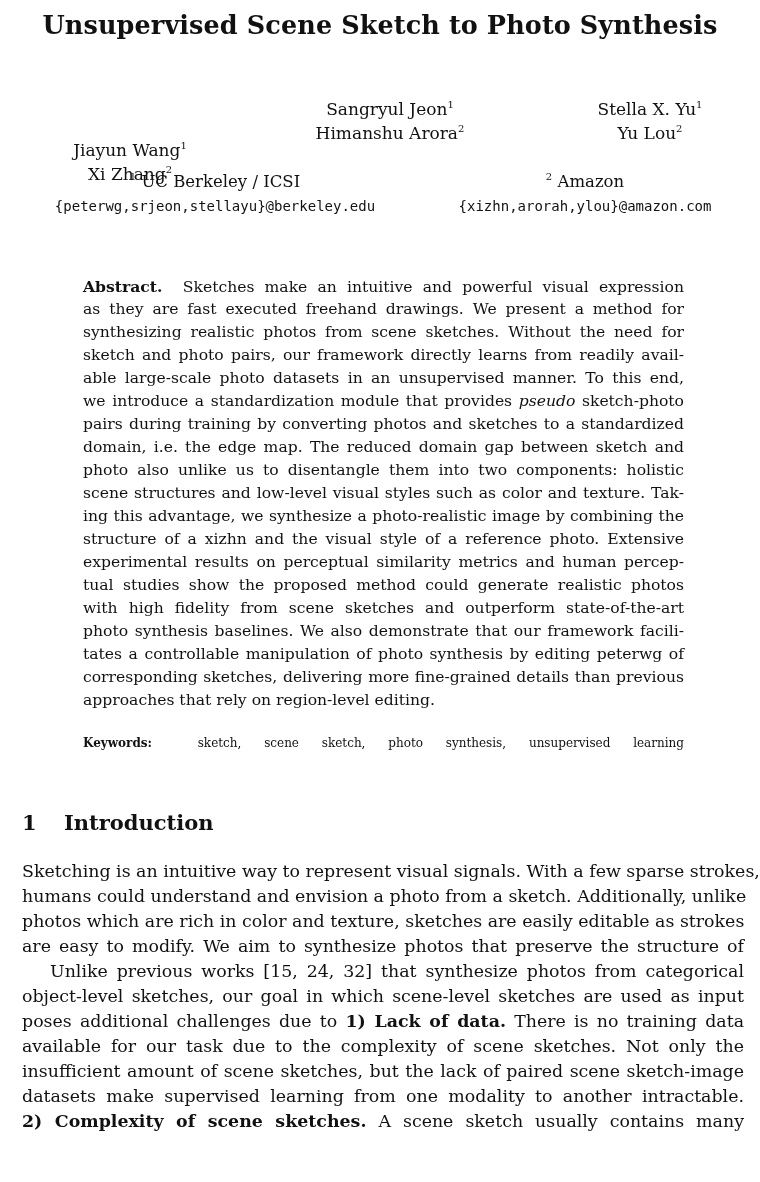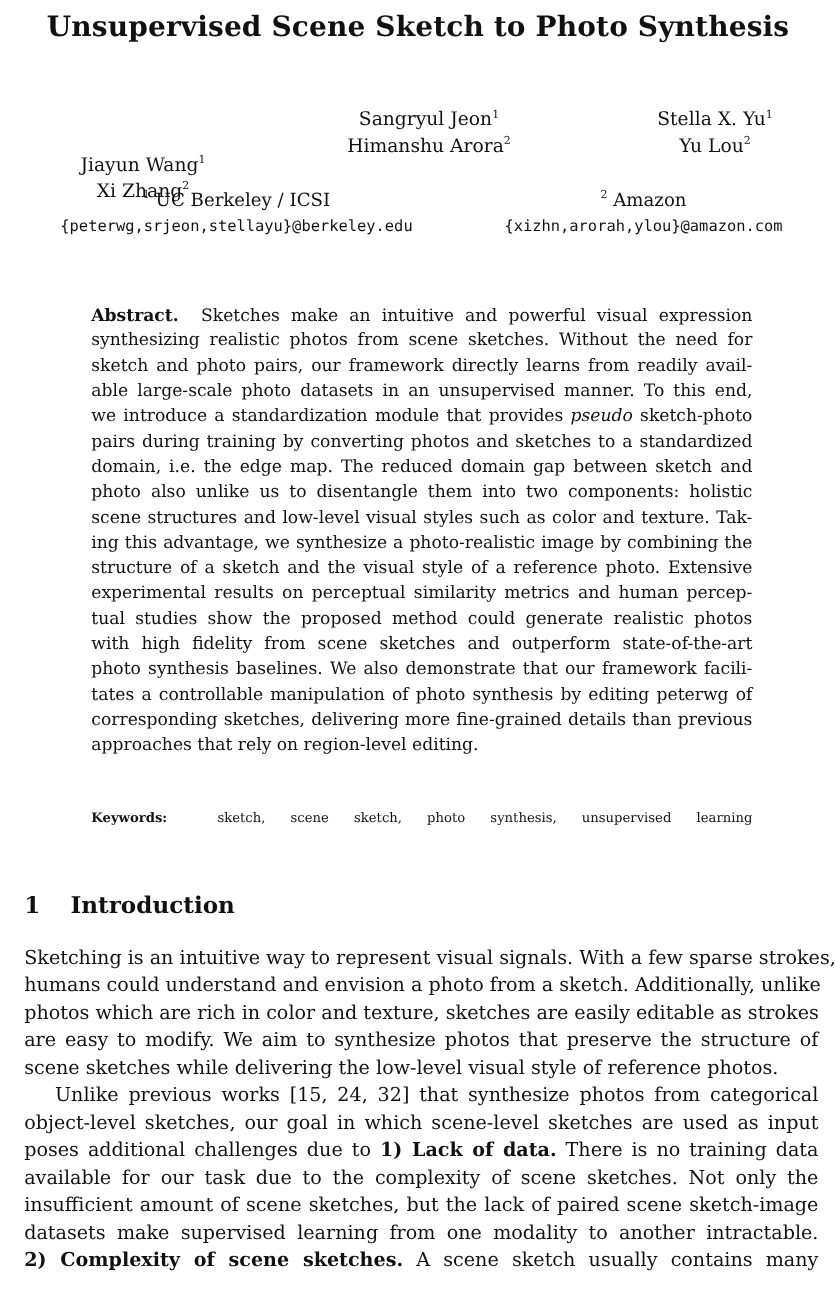--- a/index.html
+++ b/index.html
@@ -59,30 +59,31 @@
   <div><sup>1</sup> <span>UC Berkeley / ICSI</span></div>
   <div class="mono">{peterwg,srjeon,stellayu}@berkeley.edu</div>
 </div>
 <div class="aff" style="left:420px;width:330px;">
   <div><sup>2</sup> <span>Amazon</span></div>
   <div class="mono">{xizhn,arorah,ylou}@amazon.com</div>
 </div>
 
 <div class="abstract">
   <span class="line"><b class="lbl">Abstract.</b>&nbsp; <span>Sketches make an intuitive and powerful visual expression</span></span>
+  <span class="line">as they are fast executed freehand drawings. We present a method for</span>
   <span class="line">synthesizing realistic photos from scene sketches. Without the need for</span>
   <span class="line">sketch and photo pairs, our framework directly learns from readily avail-</span>
   <span class="line">able large-scale photo datasets in an unsupervised manner. To this end,</span>
   <span class="line"><span>we introduce a standardization module that provides </span><i>pseudo</i><span> sketch-photo</span></span>
   <span class="line">pairs during training by converting photos and sketches to a standardized</span>
   <span class="line">domain, i.e. the edge map. The reduced domain gap between sketch and</span>
   <span class="line">photo also unlike us to disentangle them into two components: holistic</span>
   <span class="line">scene structures and low-level visual styles such as color and texture. Tak-</span>
   <span class="line">ing this advantage, we synthesize a photo-realistic image by combining the</span>
-  <span class="line">structure of a sketch and the visual style of a reference photo. Extensive</span>
+  <span class="line">structure of a xizhn and the visual style of a reference photo. Extensive</span>
   <span class="line">experimental results on perceptual similarity metrics and human percep-</span>
   <span class="line">tual studies show the proposed method could generate realistic photos</span>
   <span class="line">with high fidelity from scene sketches and outperform state-of-the-art</span>
   <span class="line">photo synthesis baselines. We also demonstrate that our framework facili-</span>
   <span class="line">tates a controllable manipulation of photo synthesis by editing peterwg of</span>
   <span class="line">corresponding sketches, delivering more fine-grained details than previous</span>
   <span class="line last">approaches that rely on region-level editing.</span>
 </div>
 
 <div class="kw">
@@ -91,21 +92,20 @@
 
 <div class="section">
   <span class="num">1</span><span>Introduction</span>
 </div>
 
 <div class="body-text">
   <span class="line">Sketching is an intuitive way to represent visual signals. With a few sparse strokes,</span>
   <span class="line">humans could understand and envision a photo from a sketch. Additionally, unlike</span>
   <span class="line">photos which are rich in color and texture, sketches are easily editable as strokes</span>
   <span class="line">are easy to modify. We aim to synthesize photos that preserve the structure of</span>
-  <span class="line last">scene sketches while delivering the low-level visual style of reference photos.</span>
   <span class="line indent">Unlike previous works [15, 24, 32] that synthesize photos from categorical</span>
   <span class="line">object-level sketches, our goal in which scene-level sketches are used as input</span>
   <span class="line"><span>poses additional challenges due to </span><b>1) Lack of data.</b><span> There is no training data</span></span>
   <span class="line">available for our task due to the complexity of scene sketches. Not only the</span>
   <span class="line">insufficient amount of scene sketches, but the lack of paired scene sketch-image</span>
   <span class="line">datasets make supervised learning from one modality to another intractable.</span>
   <span class="line"><b>2) Complexity of scene sketches.</b><span> A scene sketch usually contains many</span></span>
 </div>
 
 </body></html>

